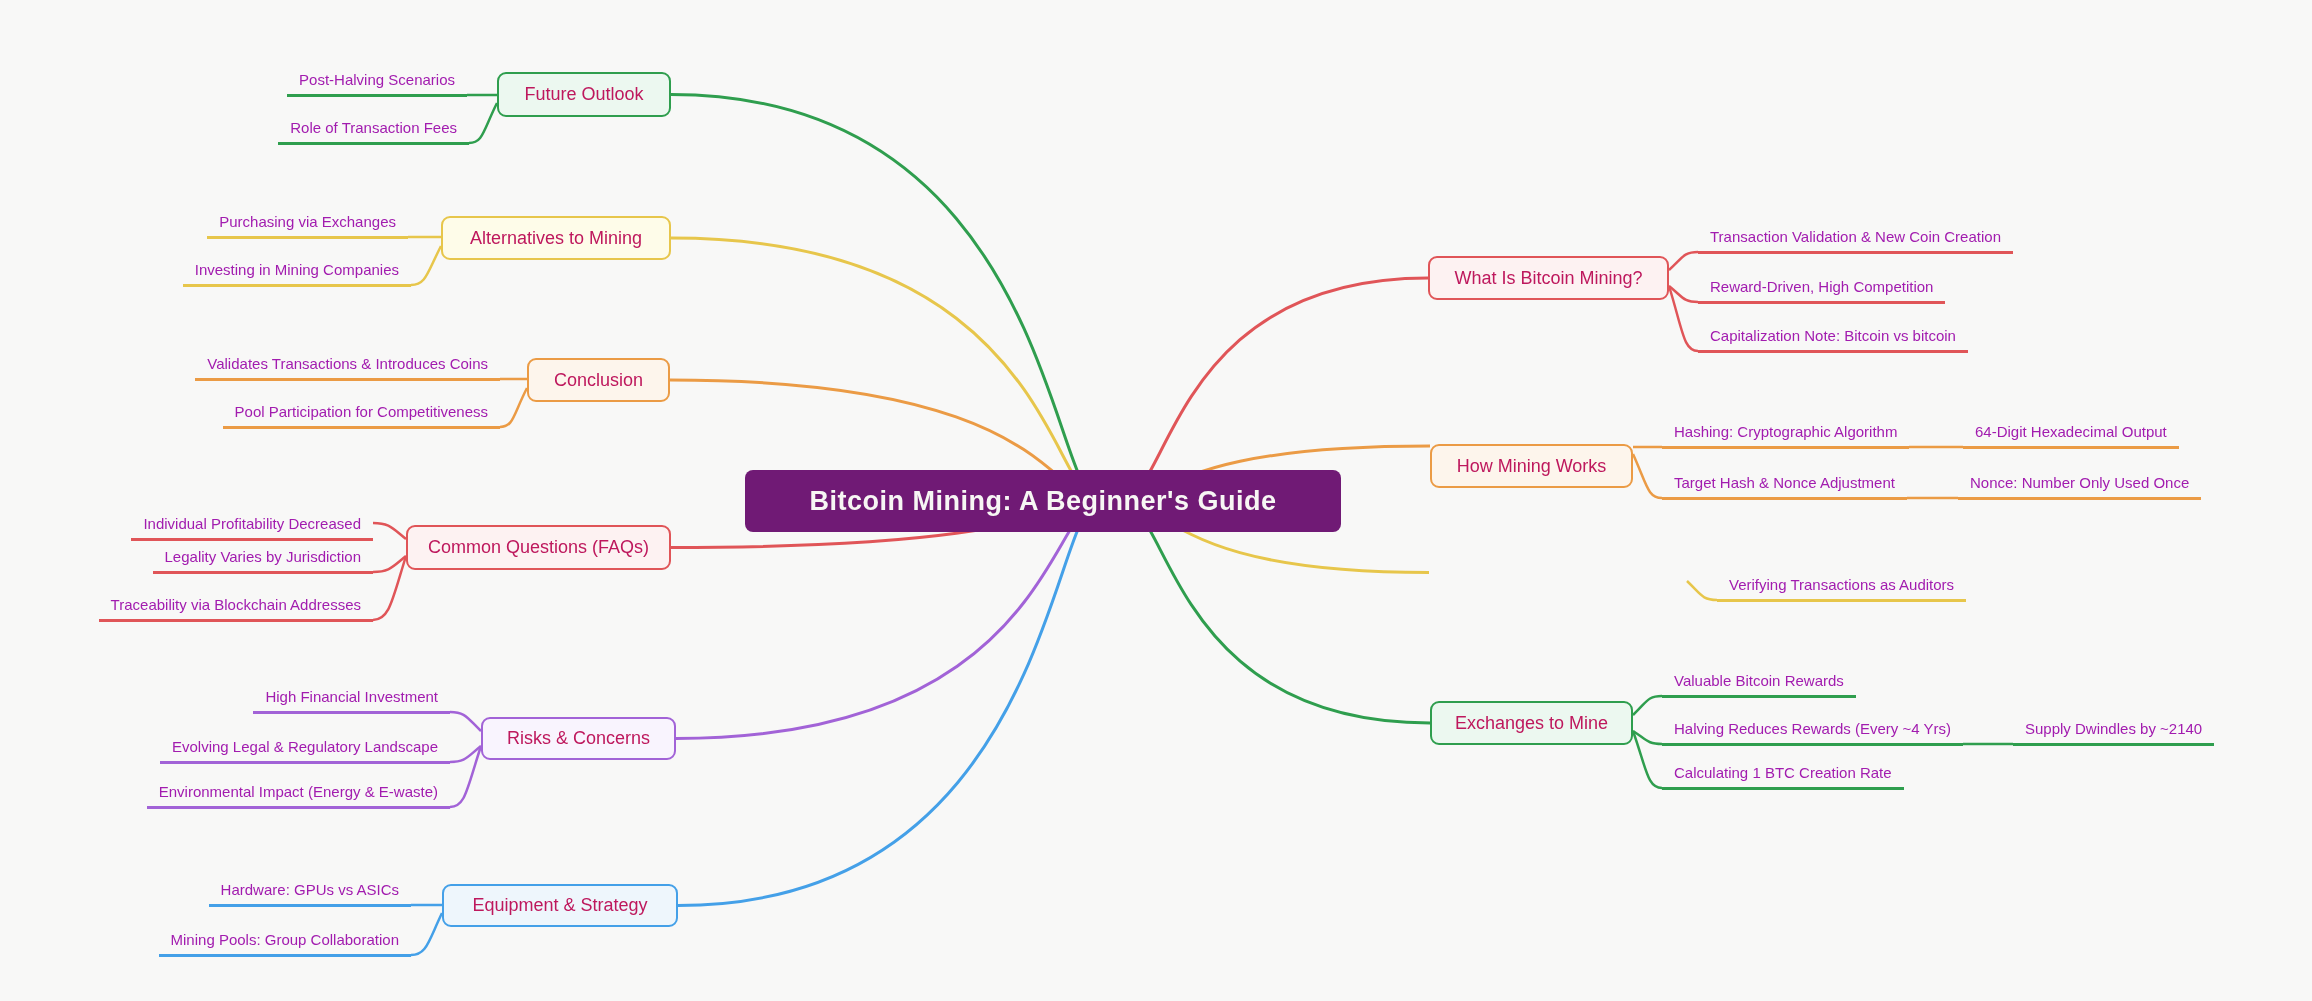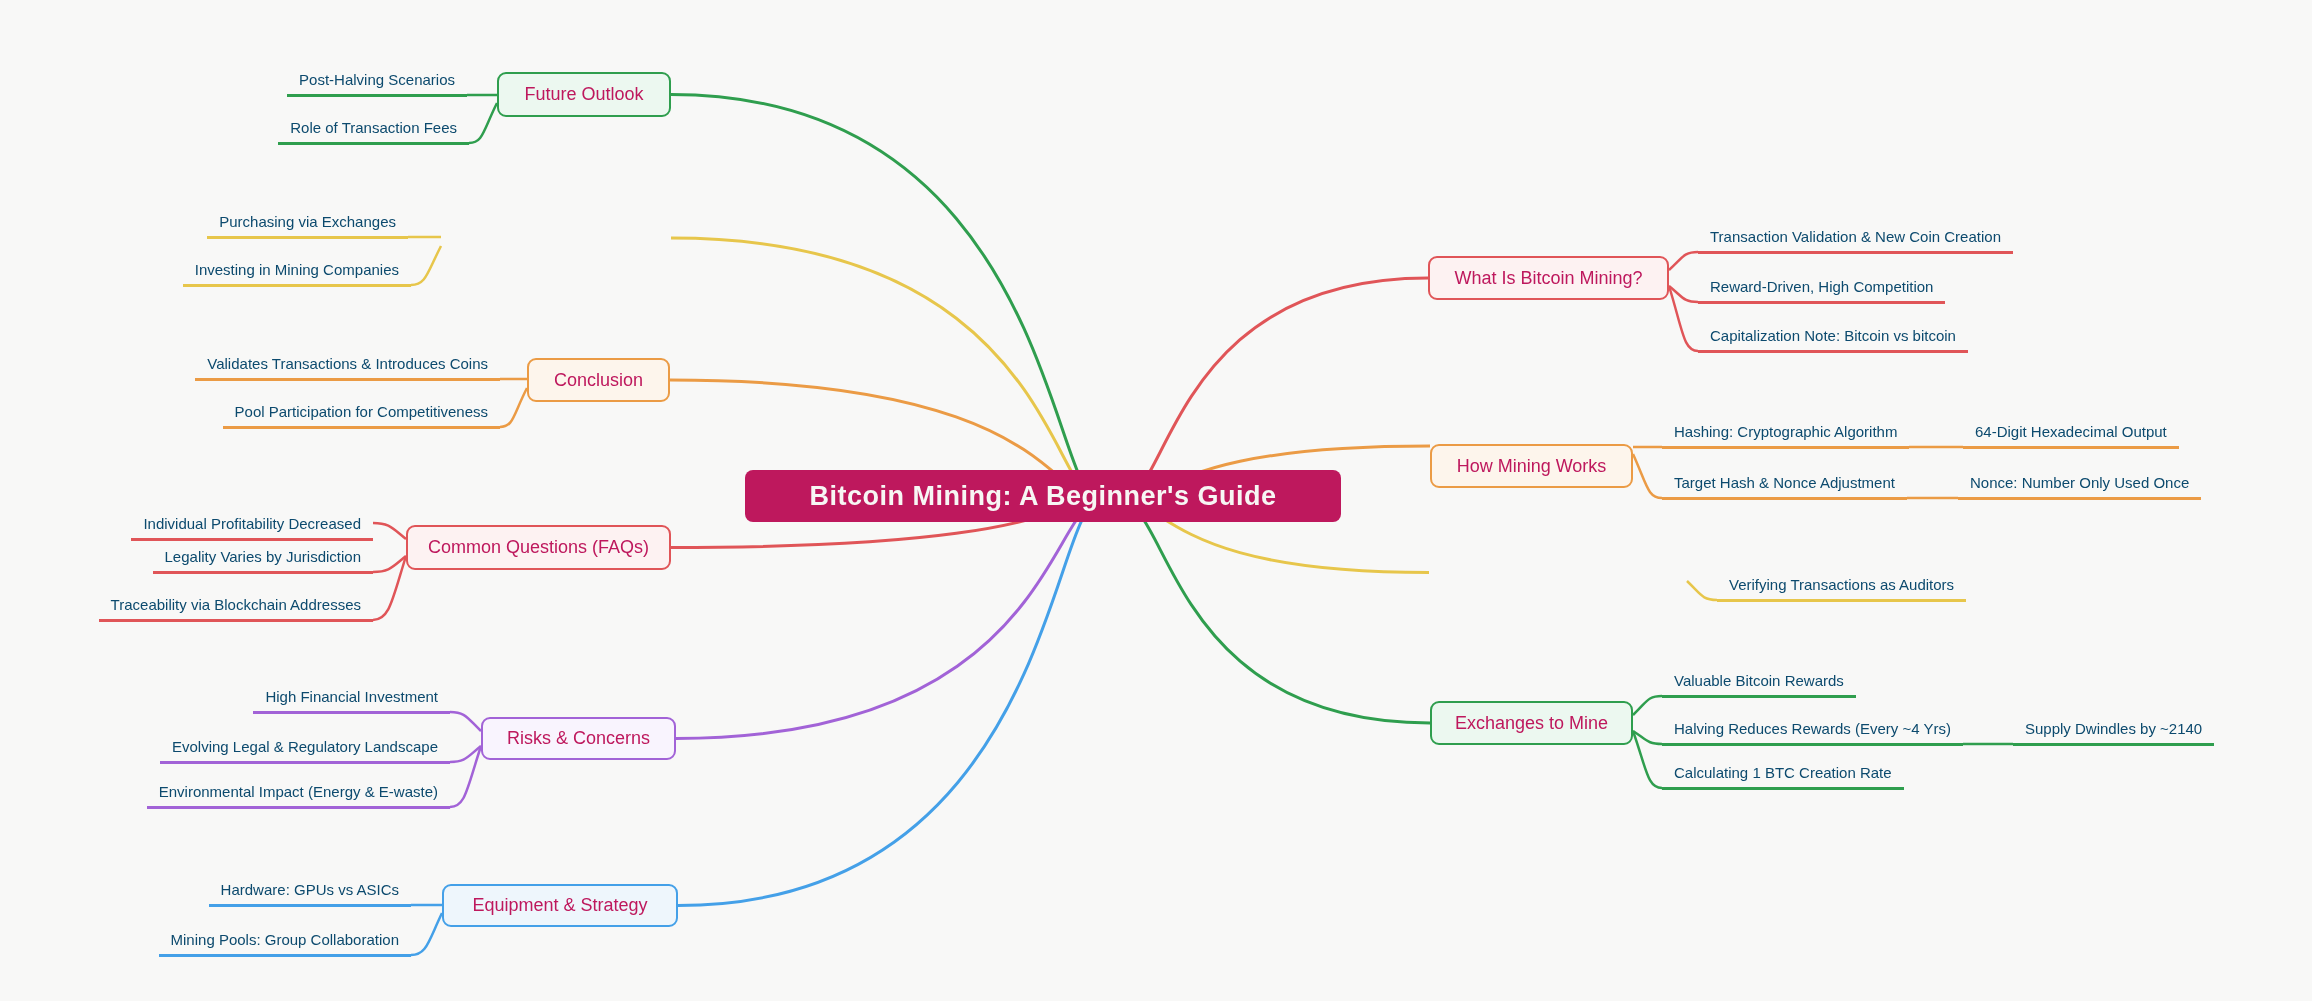--- a/index.html
+++ b/index.html
@@ -31,21 +31,21 @@
     z-index: 3;
   }
   .child-topic {
     position: absolute;
     box-sizing: border-box;
     height: 30px;
     line-height: 26px;
     padding: 0 12px;
     border-bottom: 3px solid #999;
     font-size: 15px;
-    color: #0c4a6e;
+    color: #a21caf;
     white-space: nowrap;
     z-index: 2;
   }
   #root-node {
     position: absolute;
     box-sizing: border-box;
     border-radius: 8px;
     display: flex;
     align-items: center;
     justify-content: center;
@@ -93,21 +93,21 @@
       <path d="M 1100 501 C 1050 501, 1050 238, 671 238" stroke="#e7c64b" class="link"></path>
       <path d="M 441 237 C 427 237, 424.5 237, 408 237" stroke="#e7c64b" class="sublink"></path>
       <path d="M 441 246 C 427 273.3, 426 285, 411 285" stroke="#e7c64b" class="sublink"></path>
       <path d="M 1100 501 C 1050 501, 1050 94.5, 671 94.5" stroke="#2f9e4e" class="link"></path>
       <path d="M 497 95 C 483 95, 482 95, 467 95" stroke="#2f9e4e" class="sublink"></path>
       <path d="M 497 103 C 483 131, 483 143, 469 143" stroke="#2f9e4e" class="sublink"></path>
       <path d="M 1909 447 L 1963 447" stroke="#eb9b45" class="sublink"></path>
       <path d="M 1907 498 L 1958 498" stroke="#eb9b45" class="sublink"></path>
       <path d="M 1963 744 L 2013 744" stroke="#2f9e4e" class="sublink"></path>
     </svg>
-  <div id="root-node" style="left: 745px; top: 470px; width: 596px; height: 52px; background: #be185d; color: rgb(247, 246, 244);">
+  <div id="root-node" style="left: 745px; top: 470px; width: 596px; height: 62px; background: #701a75; color: rgb(247, 246, 244);">
     <span>Bitcoin Mining: A Beginner's Guide</span>
   </div>
 <div class="branch-box" style="left: 1428px; top: 256px; width: 241px; height: 44px; border-color: rgb(224, 85, 88); background: rgb(253, 242, 242);">
       <span>What Is Bitcoin Mining?</span>
     </div>
     <div class="child-topic" style="border-bottom-color: rgb(224, 85, 88); top: 224px; left: 1698px;"><span>Transaction Validation &amp; New Coin Creation</span></div>
     <div class="child-topic" style="border-bottom-color: rgb(224, 85, 88); top: 274px; left: 1698px;"><span>Reward-Driven, High Competition</span></div>
     <div class="child-topic" style="border-bottom-color: rgb(224, 85, 88); top: 323px; left: 1698px;"><span>Capitalization Note: Bitcoin vs bitcoin</span></div>
     <div class="branch-box" style="left: 1430px; top: 444px; width: 203px; height: 44px; border-color: rgb(235, 155, 69); background: rgb(253, 245, 236); align-items: center;">
       <span>How Mining Works</span>
@@ -139,20 +139,23 @@
       <span>Common Questions (FAQs)</span>
     </div>
     <div class="child-topic" style="border-bottom-color: rgb(224, 85, 88); top: 511px; right: 1939px;"><span>Individual Profitability Decreased</span></div>
     <div class="child-topic" style="border-bottom-color: rgb(224, 85, 88); top: 544px; right: 1939px;"><span>Legality Varies by Jurisdiction</span></div>
     <div class="child-topic" style="border-bottom-color: rgb(224, 85, 88); top: 592px; right: 1939px;"><span>Traceability via Blockchain Addresses</span></div>
     <div class="branch-box" style="left: 527px; top: 358px; width: 143px; height: 44px; border-color: rgb(235, 155, 69); background: rgb(253, 245, 236);">
       <span>Conclusion</span>
     </div>
     <div class="child-topic" style="border-bottom-color: rgb(235, 155, 69); top: 351px; right: 1812px;"><span>Validates Transactions &amp; Introduces Coins</span></div>
     <div class="child-topic" style="border-bottom-color: rgb(235, 155, 69); top: 399px; right: 1812px;"><span>Pool Participation for Competitiveness</span></div>
+    <div class="branch-box" style="left: 441px; top: 216px; width: 230px; height: 44px; border-color: rgb(231, 198, 75); background: rgb(254, 252, 233);">
+      <span>Alternatives to Mining</span>
+    </div>
     <div class="child-topic" style="border-bottom-color: rgb(231, 198, 75); top: 209px; right: 1904px;"><span>Purchasing via Exchanges</span></div>
     <div class="child-topic" style="border-bottom-color: rgb(231, 198, 75); top: 257px; right: 1901px;"><span>Investing in Mining Companies</span></div>
     <div class="branch-box" style="left: 497px; top: 72px; width: 174px; height: 45px; border-color: rgb(47, 158, 78); background: rgb(236, 248, 240);">
       <span>Future Outlook</span>
     </div>
     <div class="child-topic" style="border-bottom-color: rgb(47, 158, 78); top: 67px; right: 1845px;"><span>Post-Halving Scenarios</span></div>
     <div class="child-topic" style="border-bottom-color: rgb(47, 158, 78); top: 115px; right: 1843px;"><span>Role of Transaction Fees</span></div>
   </div>
 
 </body></html>

